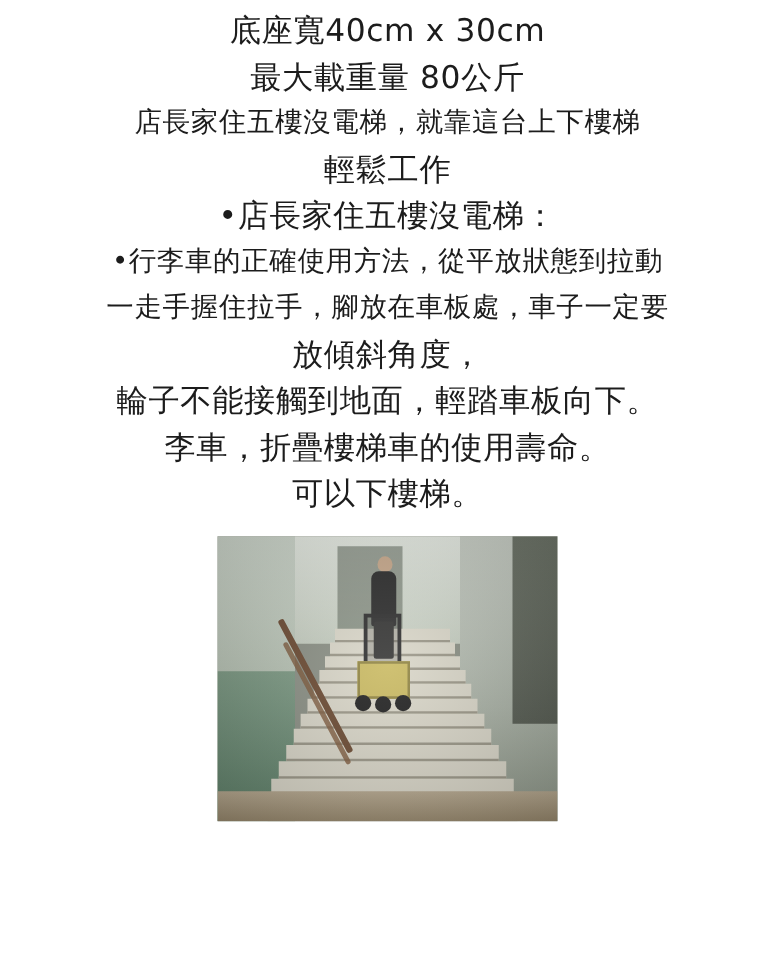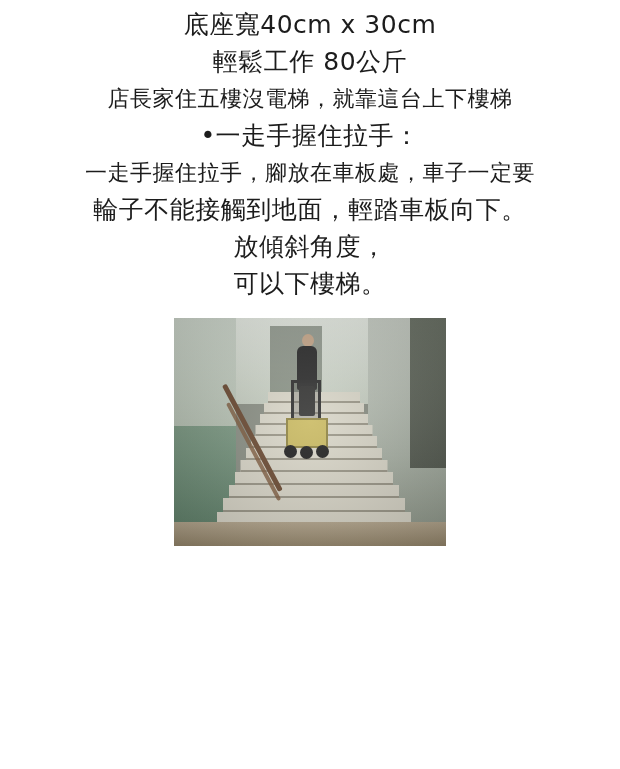--- a/index.html
+++ b/index.html
@@ -184,26 +184,29 @@
     pointer-events: none;
   }
 </style>
 </head>
 <body>
 
 <div class="page">
 
   <div class="text-block">
     <div class="line">底座寬40cm x 30cm</div>
-    <div class="line">輕鬆工作 80公斤</div>
+    <div class="line">最大載重量 80公斤</div>
     <div class="line wide">店長家住五樓沒電梯，就靠這台上下樓梯</div>
-    <div class="line">•一走手握住拉手：</div>
+    <div class="line">輕鬆工作</div>
+    <div class="line">•店長家住五樓沒電梯：</div>
+    <div class="line wide">•行李車的正確使用方法，從平放狀態到拉動</div>
     <div class="line wide">一走手握住拉手，腳放在車板處，車子一定要</div>
+    <div class="line">放傾斜角度，</div>
     <div class="line">輪子不能接觸到地面，輕踏車板向下。</div>
-    <div class="line">放傾斜角度，</div>
+    <div class="line">李車，折疊樓梯車的使用壽命。</div>
     <div class="line">可以下樓梯。</div>
   </div>
 
   <div class="photo-wrap">
     <div class="photo">
       <div class="ph-wall-left"></div>
       <div class="ph-wall-left-green"></div>
       <div class="ph-wall-right"></div>
       <div class="ph-wall-right-dark"></div>
       <div class="ph-back"></div>

